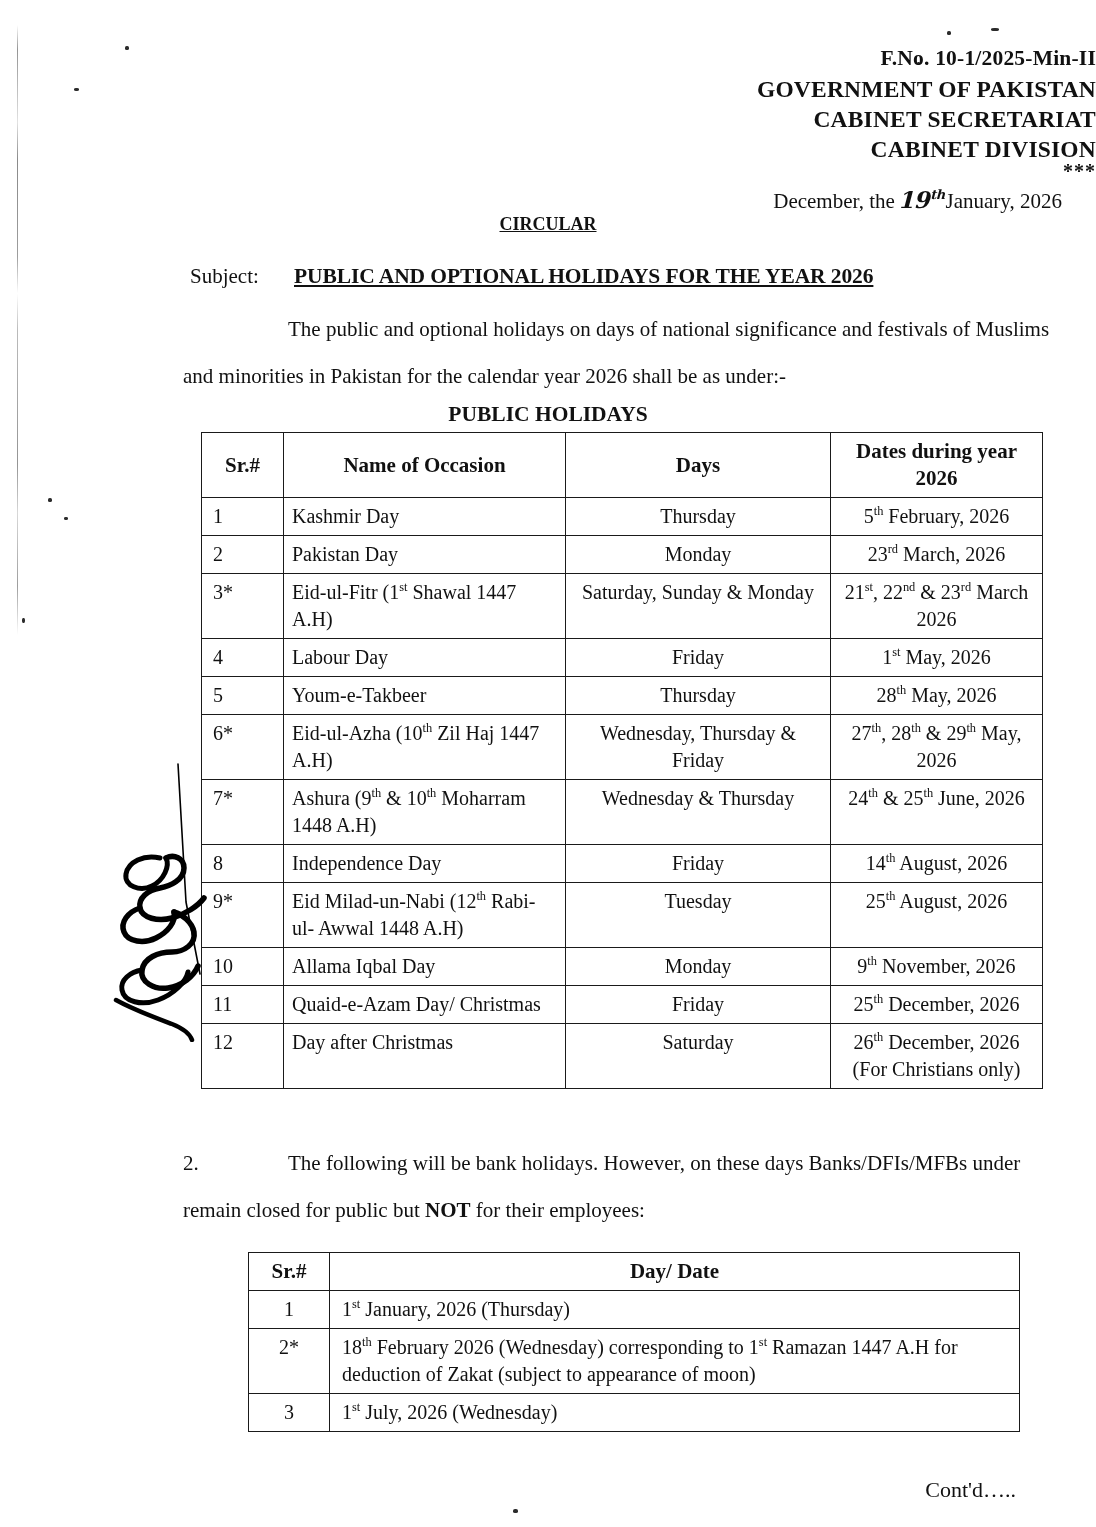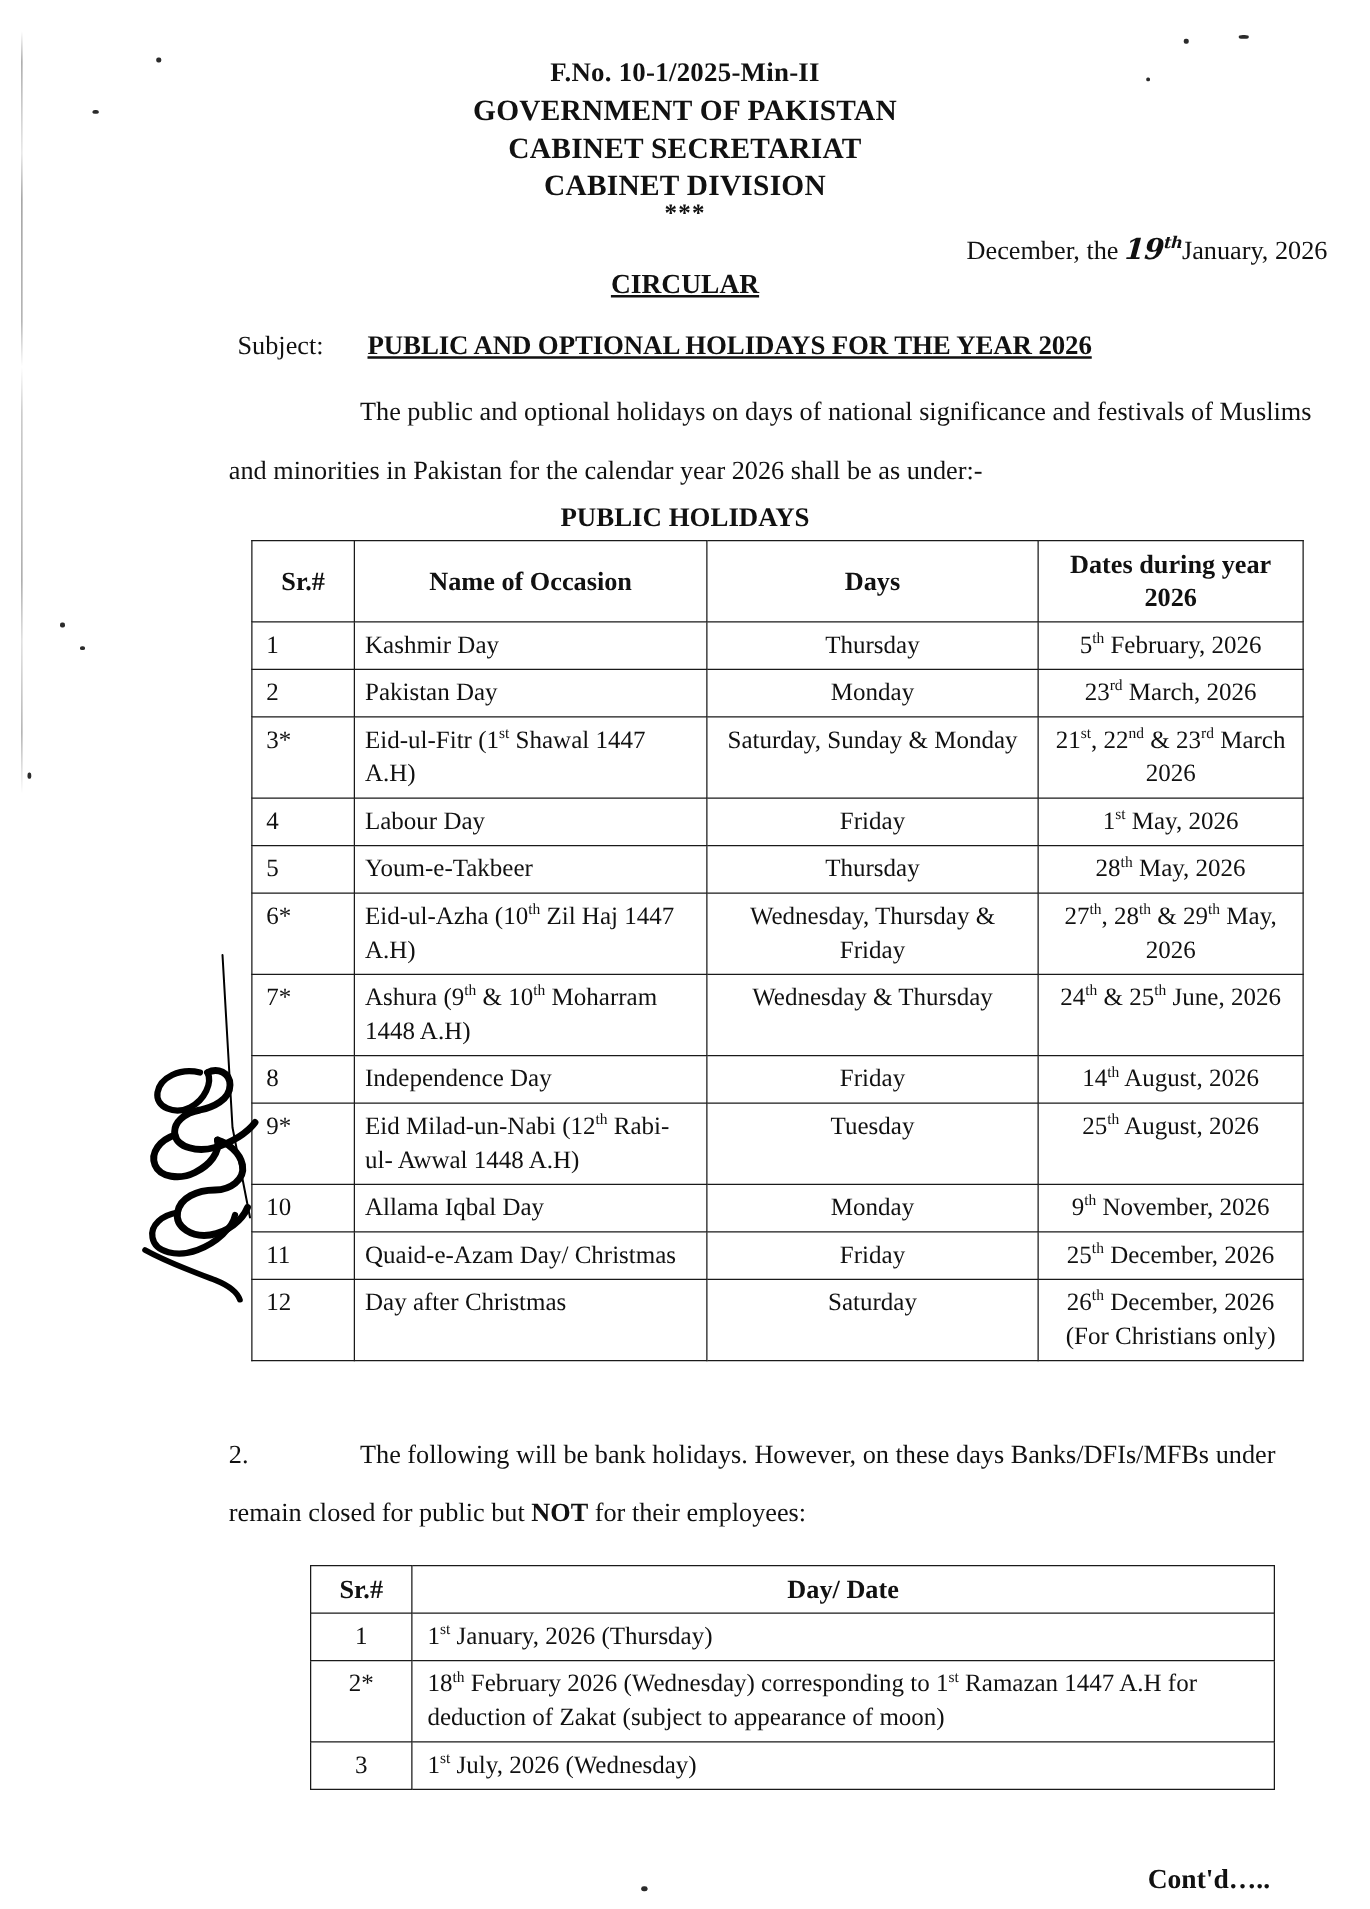--- a/index.html
+++ b/index.html
@@ -39,21 +39,21 @@
     position: absolute;
     background: #2b2b2b;
     border-radius: 40%;
   }
 
   
   .hdr {
     position: absolute;
     left: 0;
     right: 0;
-    text-align: center;
+    text-align: right;
     font-weight: bold;
     letter-spacing: .2px;
   }
   #fno      { top: 46px;  font-size: 21.5px; }
   #gov      { top: 76px;  font-size: 23.5px; }
   #cabsec   { top: 106px; font-size: 23.5px; }
   #cabdiv   { top: 136px; font-size: 23.5px; }
   #stars    { top: 160px; font-size: 20px; letter-spacing: 1px; }
 
   #dateline {
@@ -71,21 +71,21 @@
     display: inline-block;
     transform: skewX(-4deg);
   }
   .handwritten-date sup { font-size: 13px; }
 
   #circular {
     position: absolute;
     top: 214px;
     left: 0; right: 0;
     text-align: center;
-    font-size: 22px;
+    font-size: 18px;
     font-weight: bold;
   }
   #circular span { text-decoration: underline; }
 
   
   #subject-row {
     position: absolute;
     top: 264px;
     left: 190px;
     right: 40px;
@@ -156,22 +156,21 @@
   #bank-table { top: 1252px; left: 248px; width: 772px; }
   #bank-table th { text-align: center; font-weight: bold; font-size: 21px; }
   #bank-table td.b-sr  { width: 64px; text-align: center; }
   #bank-table td.b-val { text-align: left; padding-left: 12px; }
 
   #contd {
     position: absolute;
     top: 1477px;
     right: 80px;
     font-size: 22px;
-    font-weight: bold;
-    margin-top: 13px;
+    font-weight: normal;
   }
 
   
   #signature {
     position: absolute;
     left: 100px;
     top: 762px;
     width: 120px;
     height: 280px;
     pointer-events: none;

